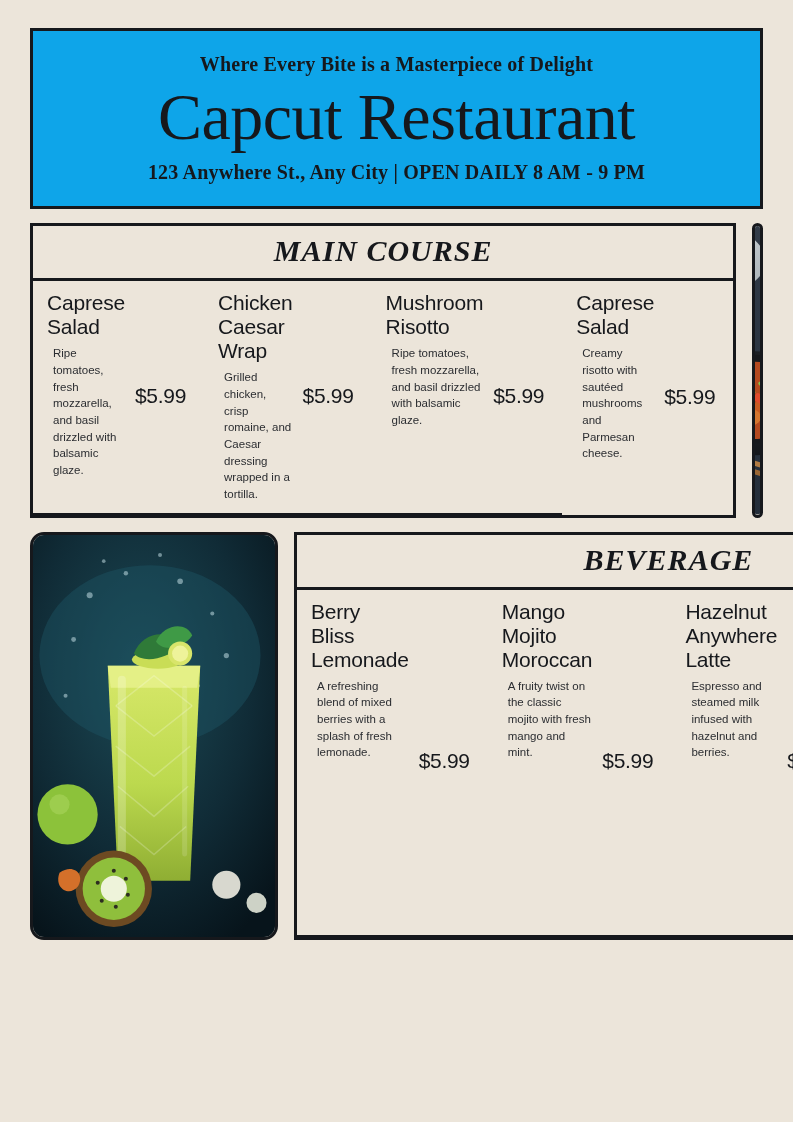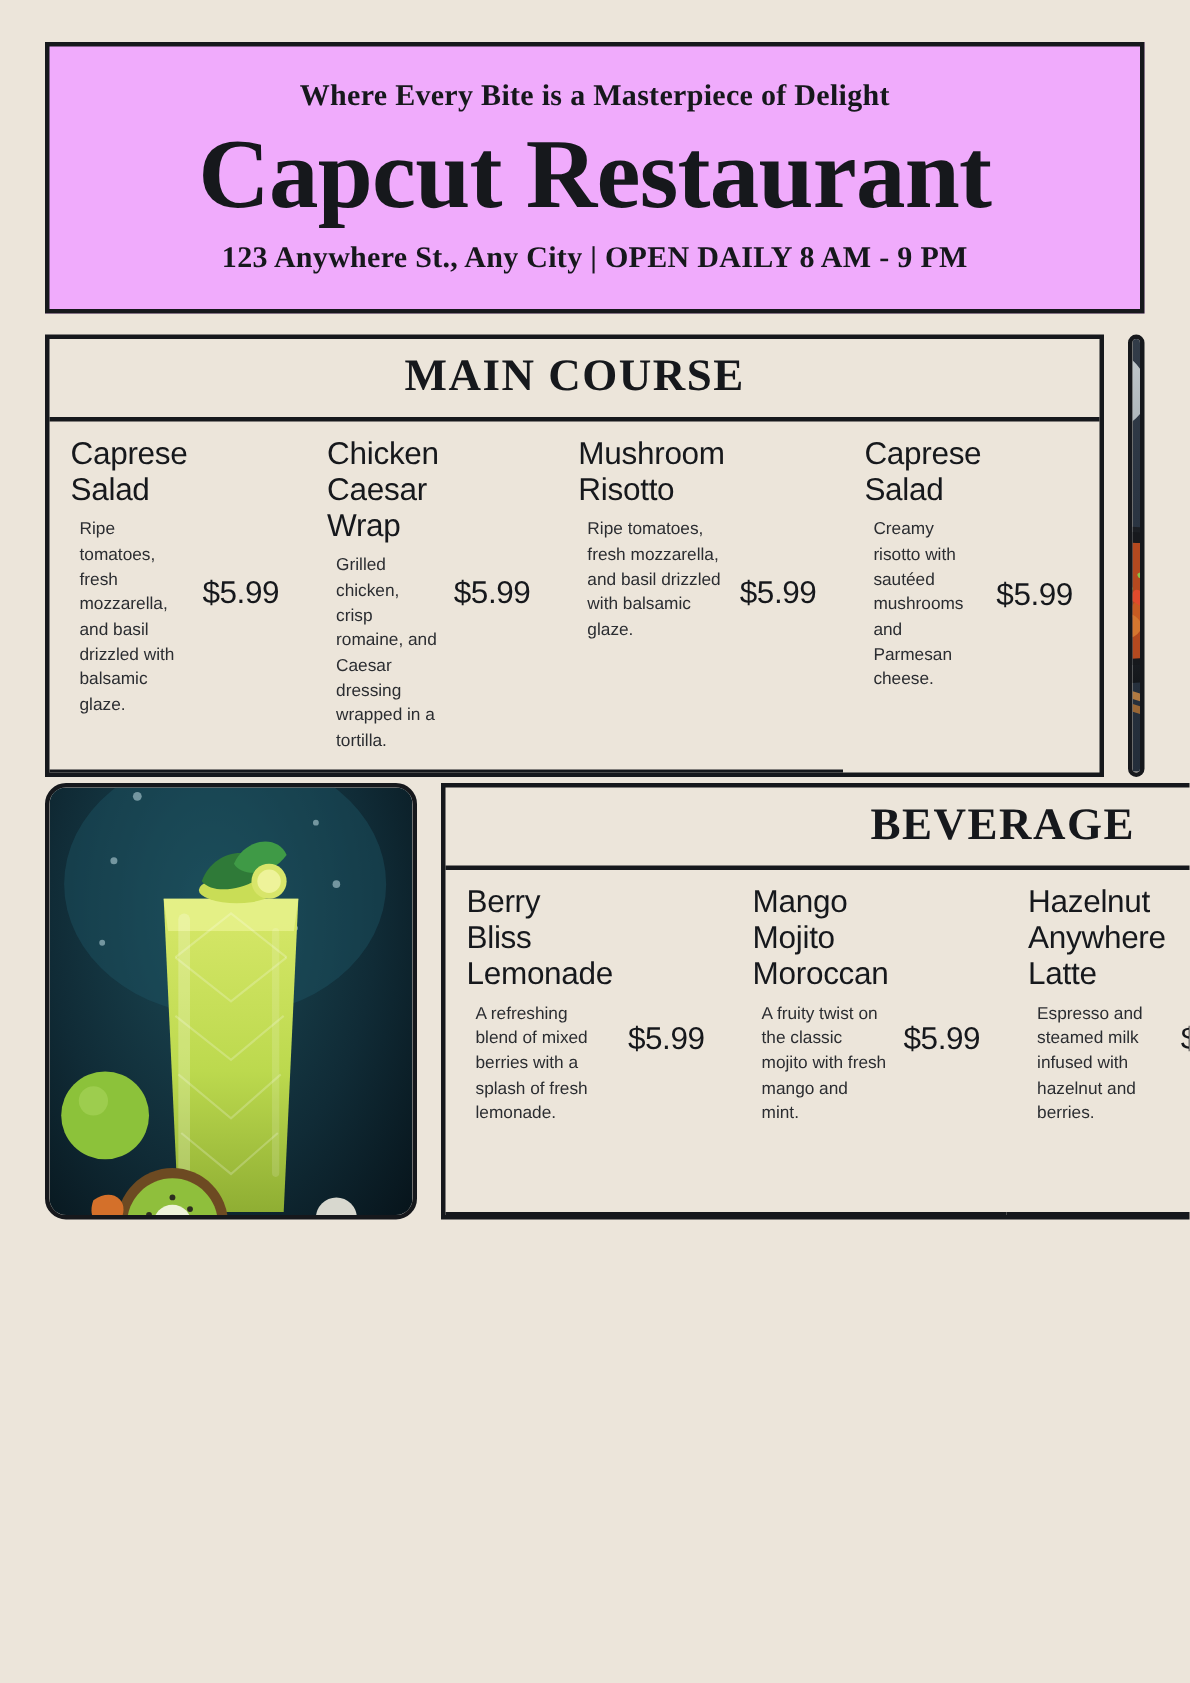--- a/index.html
+++ b/index.html
@@ -21,32 +21,32 @@
     width: 793px;
     height: 1122px;
     padding: 28px 30px 30px 30px;
   }
 
   
   .header-box {
     border: 3px solid #16181c;
     padding: 16px 20px 20px 20px;
     text-align: center;
-    background: #f0abfc;
+    background: #0ea5e9;
   }
   .tagline {
     font-family: "Liberation Serif", serif;
     font-weight: bold;
     font-size: 20px;
     letter-spacing: 0.2px;
     margin: 6px 0 2px 0;
   }
   .restaurant-name {
     font-family: "Liberation Serif", serif;
-    font-weight: bold;
+    font-weight: normal;
     font-size: 66px;
     line-height: 1.05;
     letter-spacing: -0.5px;
     margin: 6px 0 10px 0;
   }
   .address {
     font-family: Liberation Serif, serif;
     font-weight: bold;
     font-size: 20px;
     letter-spacing: 0.2px;
@@ -68,20 +68,21 @@
     flex-direction: column;
   }
   .section-title {
     font-family: "Liberation Serif", serif;
     font-weight: bold;
     font-size: 30px;
     letter-spacing: 1px;
     text-align: center;
     padding: 8px 0 10px 0;
     border-bottom: 3px solid #16181c;
+    font-style: italic;
   }
   .items { display: flex; flex-direction: row; flex: 1; }
   .item {
     border-bottom: 2px solid #16181c;
     padding: 8px 14px 10px 14px;
     display: flex;
     align-items: flex-start;
     gap: 10px;
   }
   .item:last-child { border-bottom: none; }
@@ -116,23 +117,23 @@
     overflow: hidden;
     position: relative;
     flex: 1;
   }
   .photo svg { display: block; width: 100%; height: 100%; }
 
   
   .bot-row {
     display: flex;
     gap: 16px;
-    margin-top: 4px;
+    margin-top: 14px;
     align-items: stretch;
-    height: 291px;
+    height: 408px;
   }
   .photo-left { flex: 0 0 248px; }
   .bev-card { flex: 1; }
 
   .bev-card .item-name { font-size: 21px; }
   .bev-card .item-desc { max-width: 350px; }
 </style>
 </head>
 <body>
 

